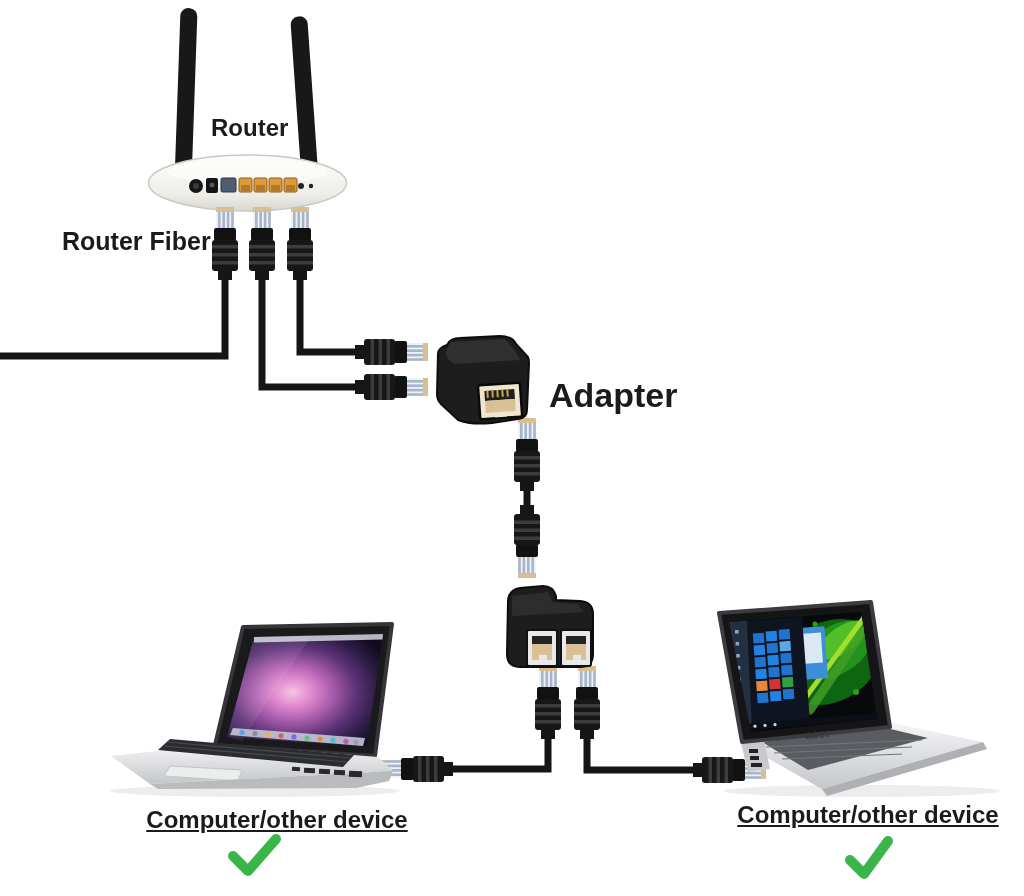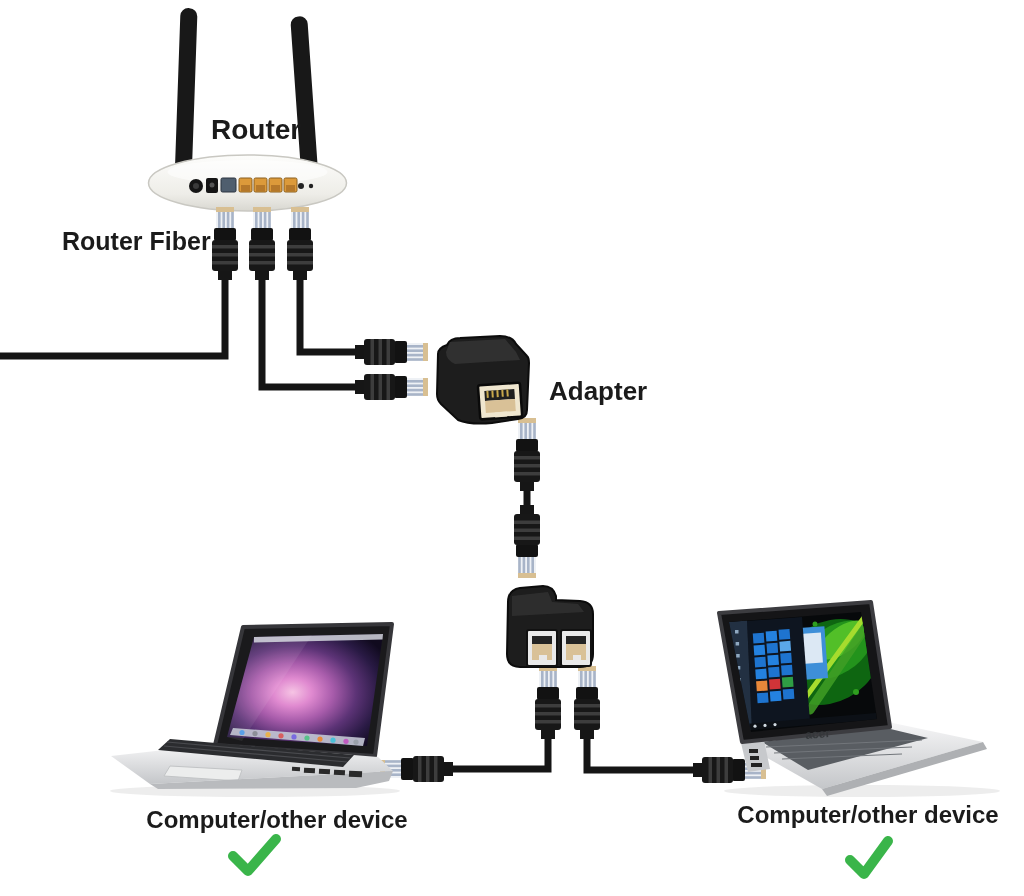--- a/index.html
+++ b/index.html
@@ -1,24 +1,24 @@
 <!DOCTYPE html>
 <html><head>
 <meta charset="utf-8">
 <style>
   html,body{margin:0;padding:0;background:#fff;}
   #stage{position:relative;width:1024px;height:896px;background:#ffffff;overflow:hidden;
          font-family:"Liberation Sans", sans-serif;}
   #artwork{position:absolute;left:0;top:0;}
   .lbl{position:absolute;font-weight:700;color:#1b1b1b;white-space:nowrap;
        font-family:"Liberation Sans", sans-serif;}
-  .lbl-router{left:211px;top:114px;font-size:28px;}
+  .lbl-router{left:211px;top:114px;font-size:24px;}
   .lbl-fiber{left:62px;top:227px;font-size:25px;}
-  .lbl-adapter{left:549px;top:376px;font-size:26px;}
-  .lbl-device{font-size:24px;text-align:center;}
+  .lbl-adapter{left:549px;top:376px;font-size:34px;}
+  .lbl-device{font-size:24px;text-align:center;text-decoration:underline;}
   .lbl-device.left{left:129px;top:806px;width:296px;}
   .lbl-device.right{left:716px;top:801px;width:304px;}
 </style>
 </head>
 <body>
 
 <div id="stage">
 
 <svg id="artwork" width="1024" height="896" viewBox="0 0 1024 896">
   <defs>

